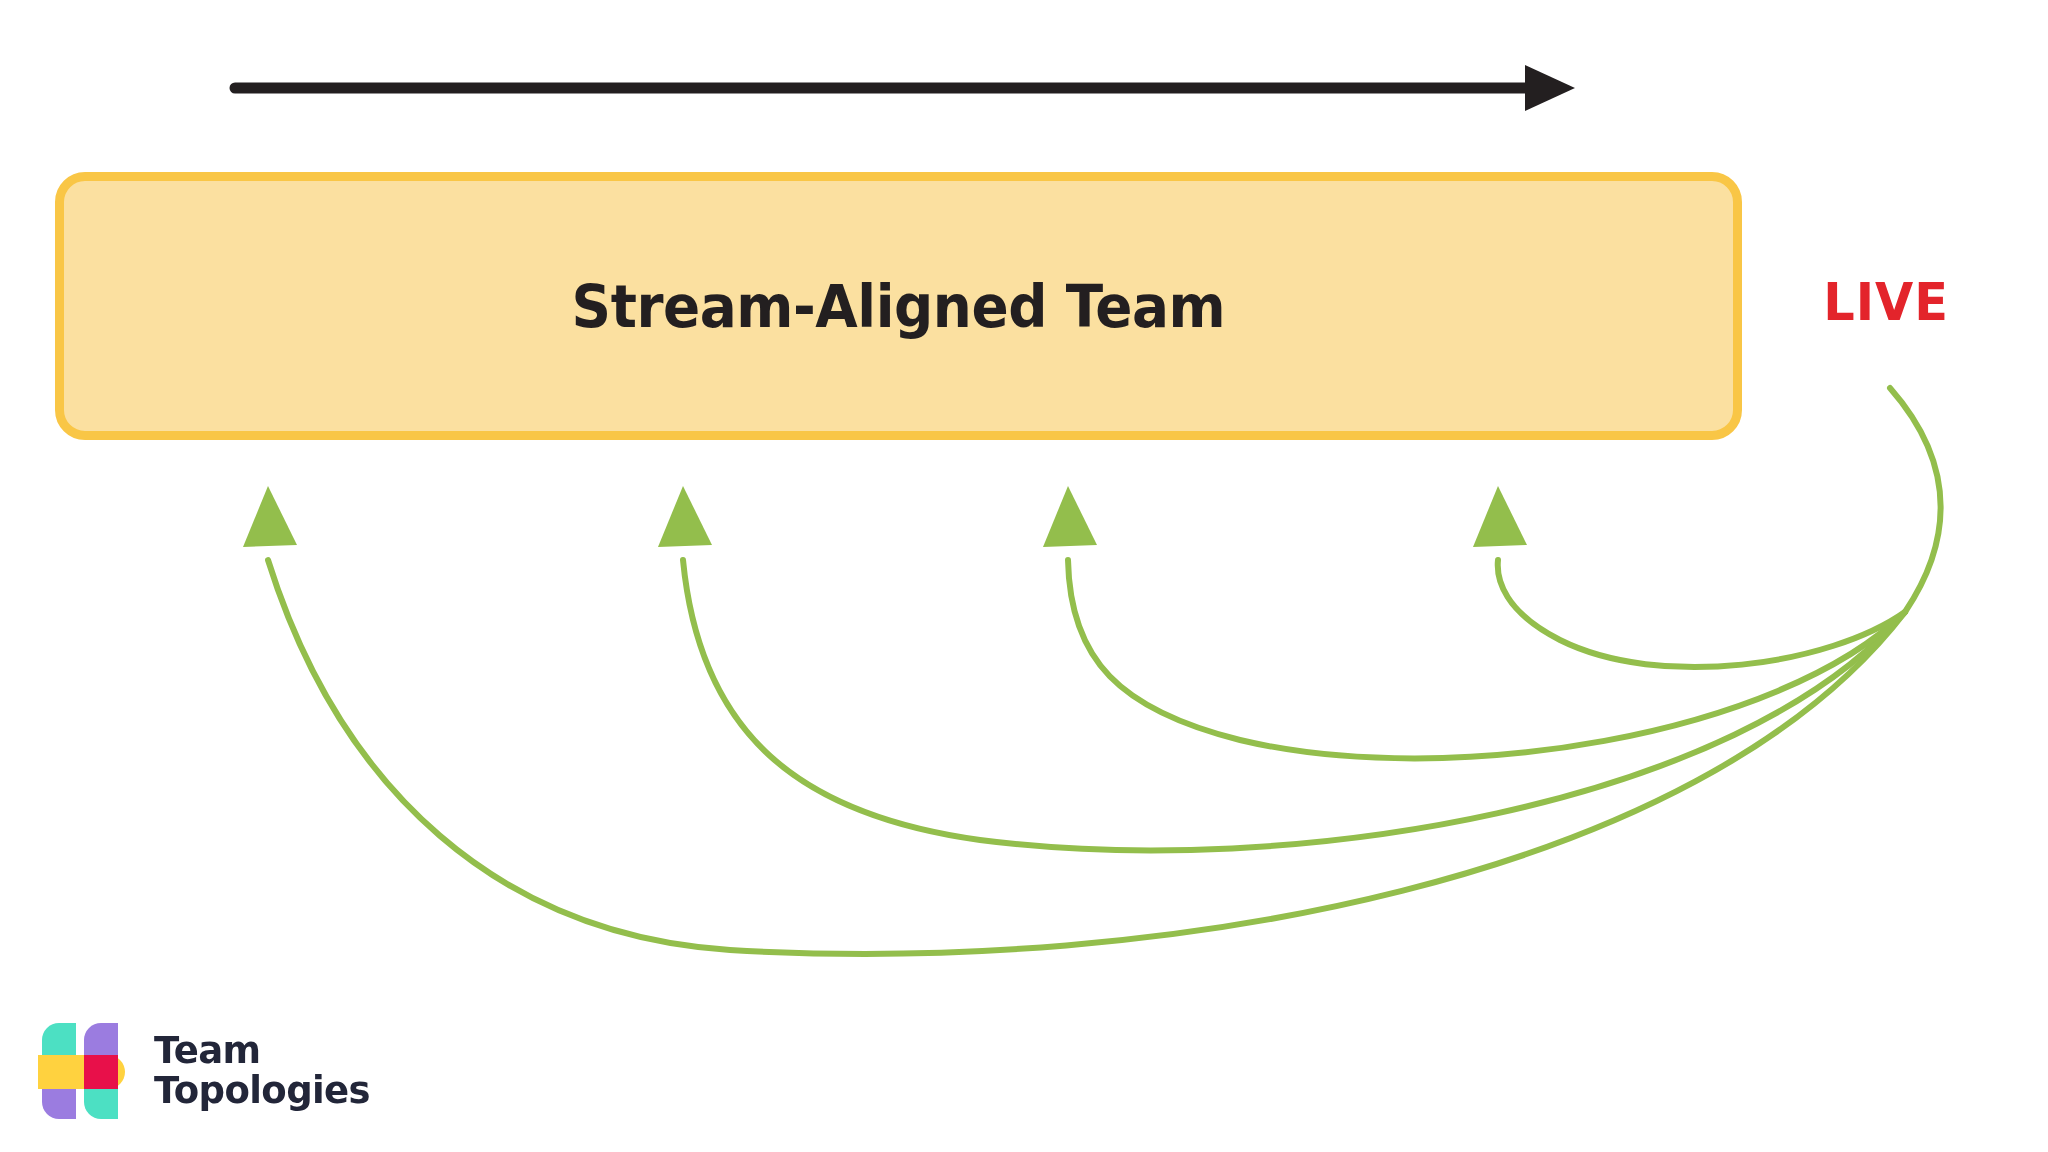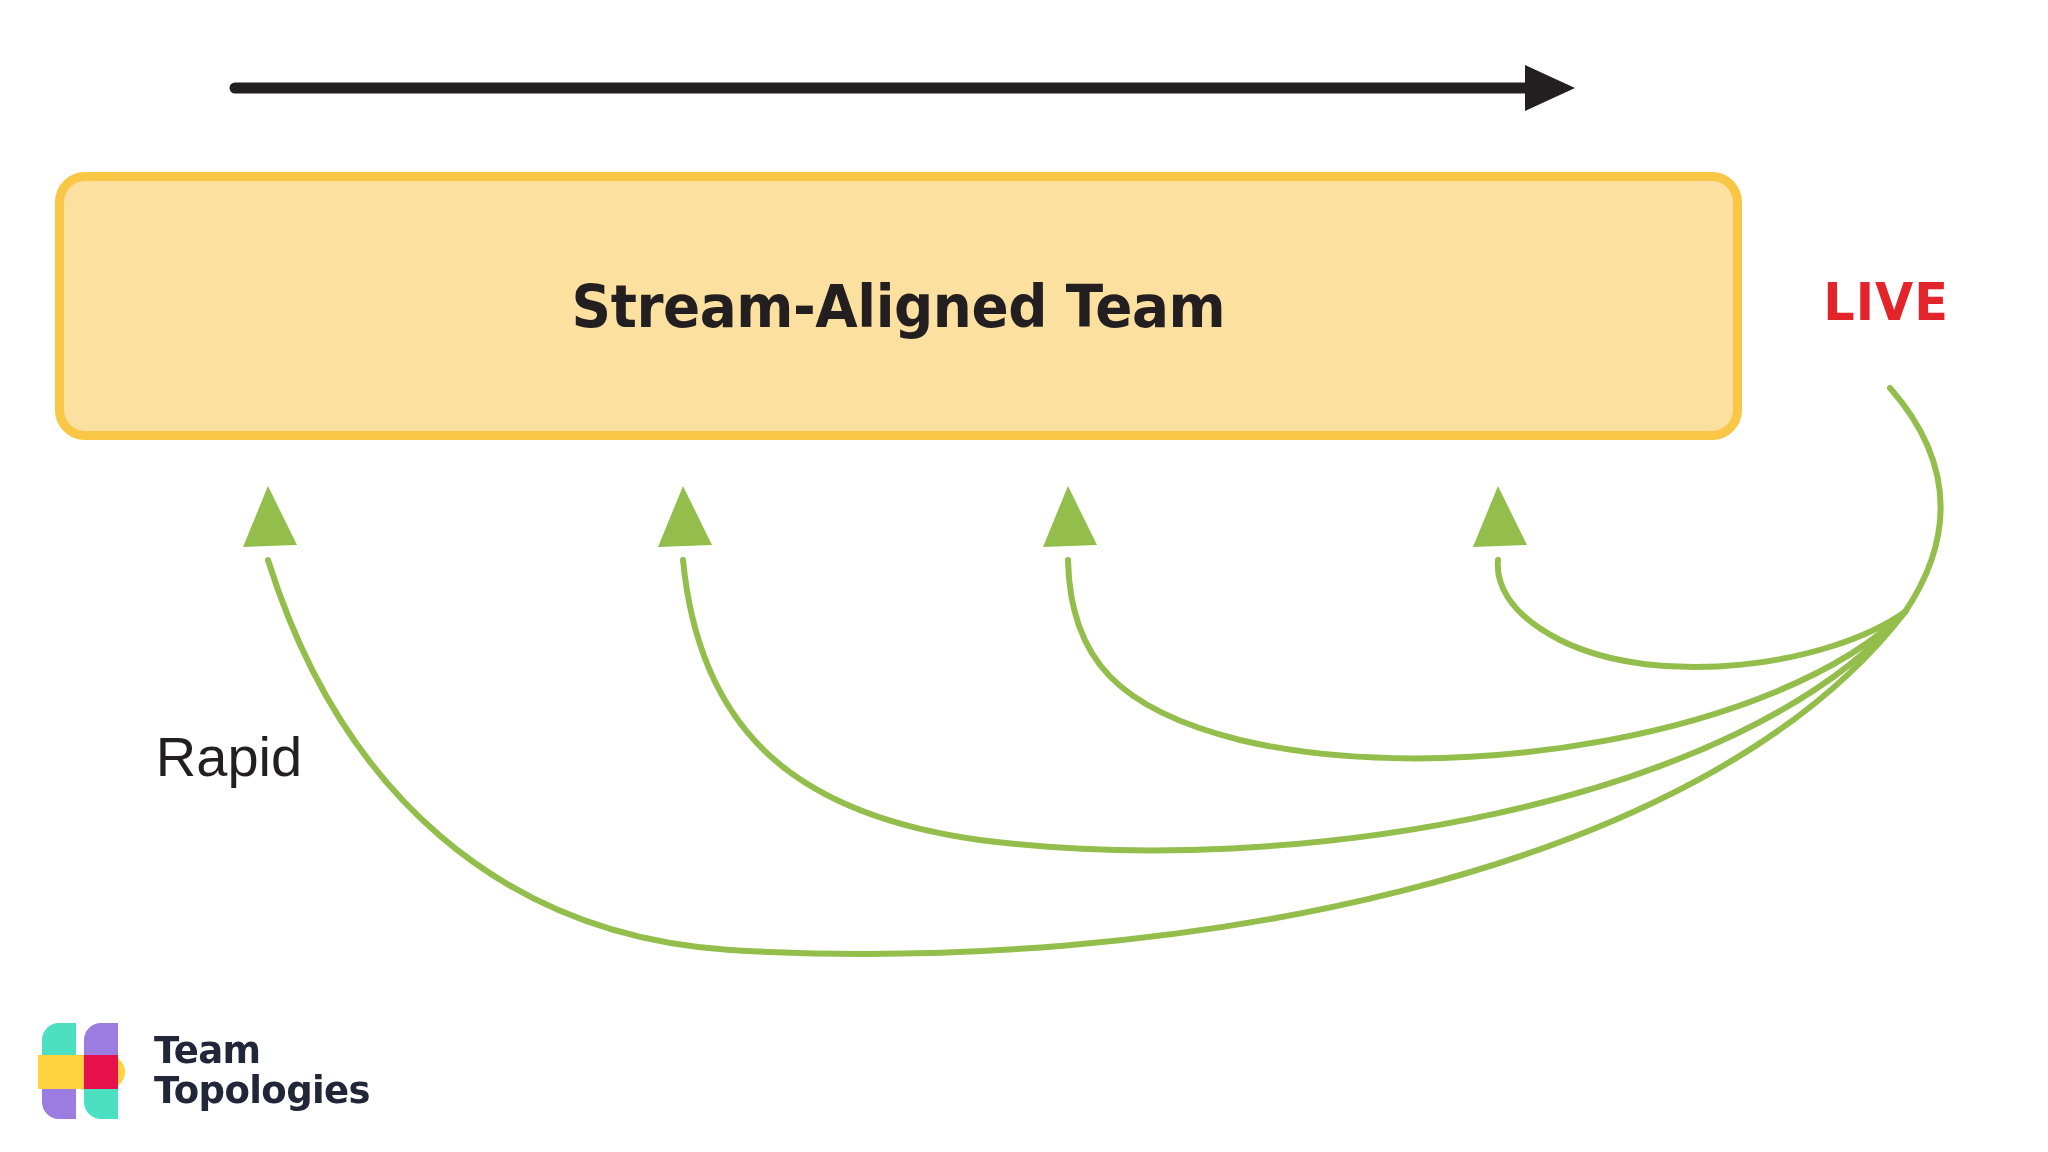--- a/index.html
+++ b/index.html
@@ -138,21 +138,20 @@
     <polygon id="feedback-arrowhead-2" points="683,486 658,547 712,545" fill="#93be4c"></polygon>
 
     <path id="feedback-curve-3" d="M 1905 612 C 1780 735 1450 790 1240 740 C 1120 710 1070 660 1068 560" fill="none" stroke="#93be4c" stroke-width="6" stroke-linecap="round"></path>
     <polygon id="feedback-arrowhead-3" points="1068,486 1043,547 1097,545" fill="#93be4c"></polygon>
 
     <path id="feedback-curve-4" d="M 1905 612 C 1830 665 1660 690 1560 640 C 1505 612 1496 580 1498 560" fill="none" stroke="#93be4c" stroke-width="6" stroke-linecap="round"></path>
     <polygon id="feedback-arrowhead-4" points="1498,486 1473,547 1527,545" fill="#93be4c"></polygon>
   </svg>
 
   <div id="rapid-feedback-caption">
-    <span class="fb-line fb-line-1">Rapid</span>
   </div>
 
   <div id="logo">
     <svg id="logo-mark" width="88" height="98" viewBox="0 0 88 98" xmlns="http://www.w3.org/2000/svg">
 
       <path d="M 4 18 A 17 17 0 0 1 21 1 L 38 1 L 38 49 L 4 49 Z" fill="#4ce0c3"></path>
       <path d="M 4 49 L 38 49 L 38 97 L 21 97 A 17 17 0 0 1 4 80 Z" fill="#9b7ce0"></path>
 
       <path d="M 46 18 A 17 17 0 0 1 63 1 L 80 1 L 80 49 L 46 49 Z" fill="#9b7ce0"></path>
       <path d="M 46 49 L 80 49 L 80 97 L 63 97 A 17 17 0 0 1 46 80 Z" fill="#4ce0c3"></path>

